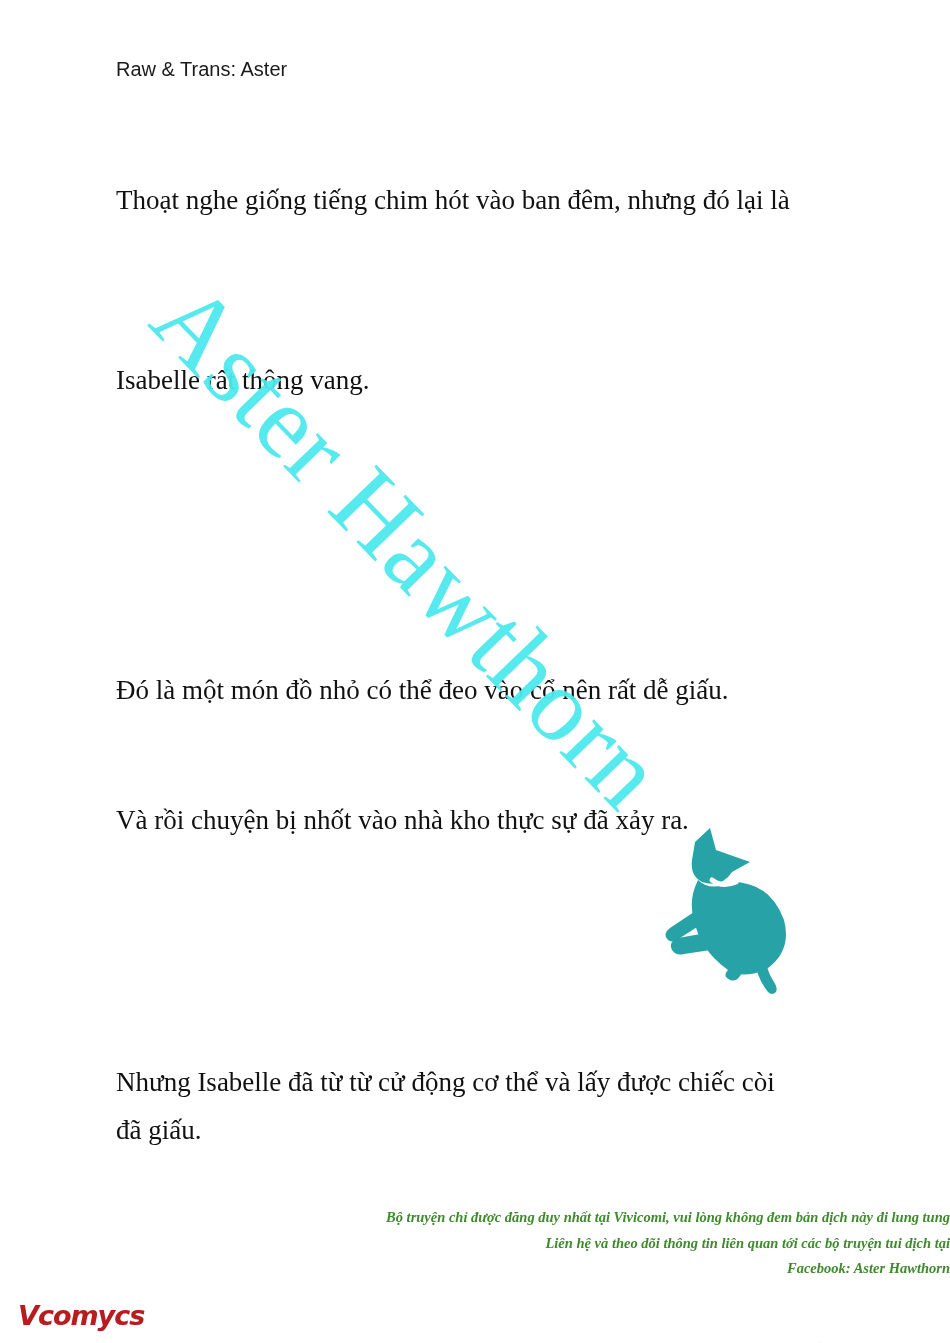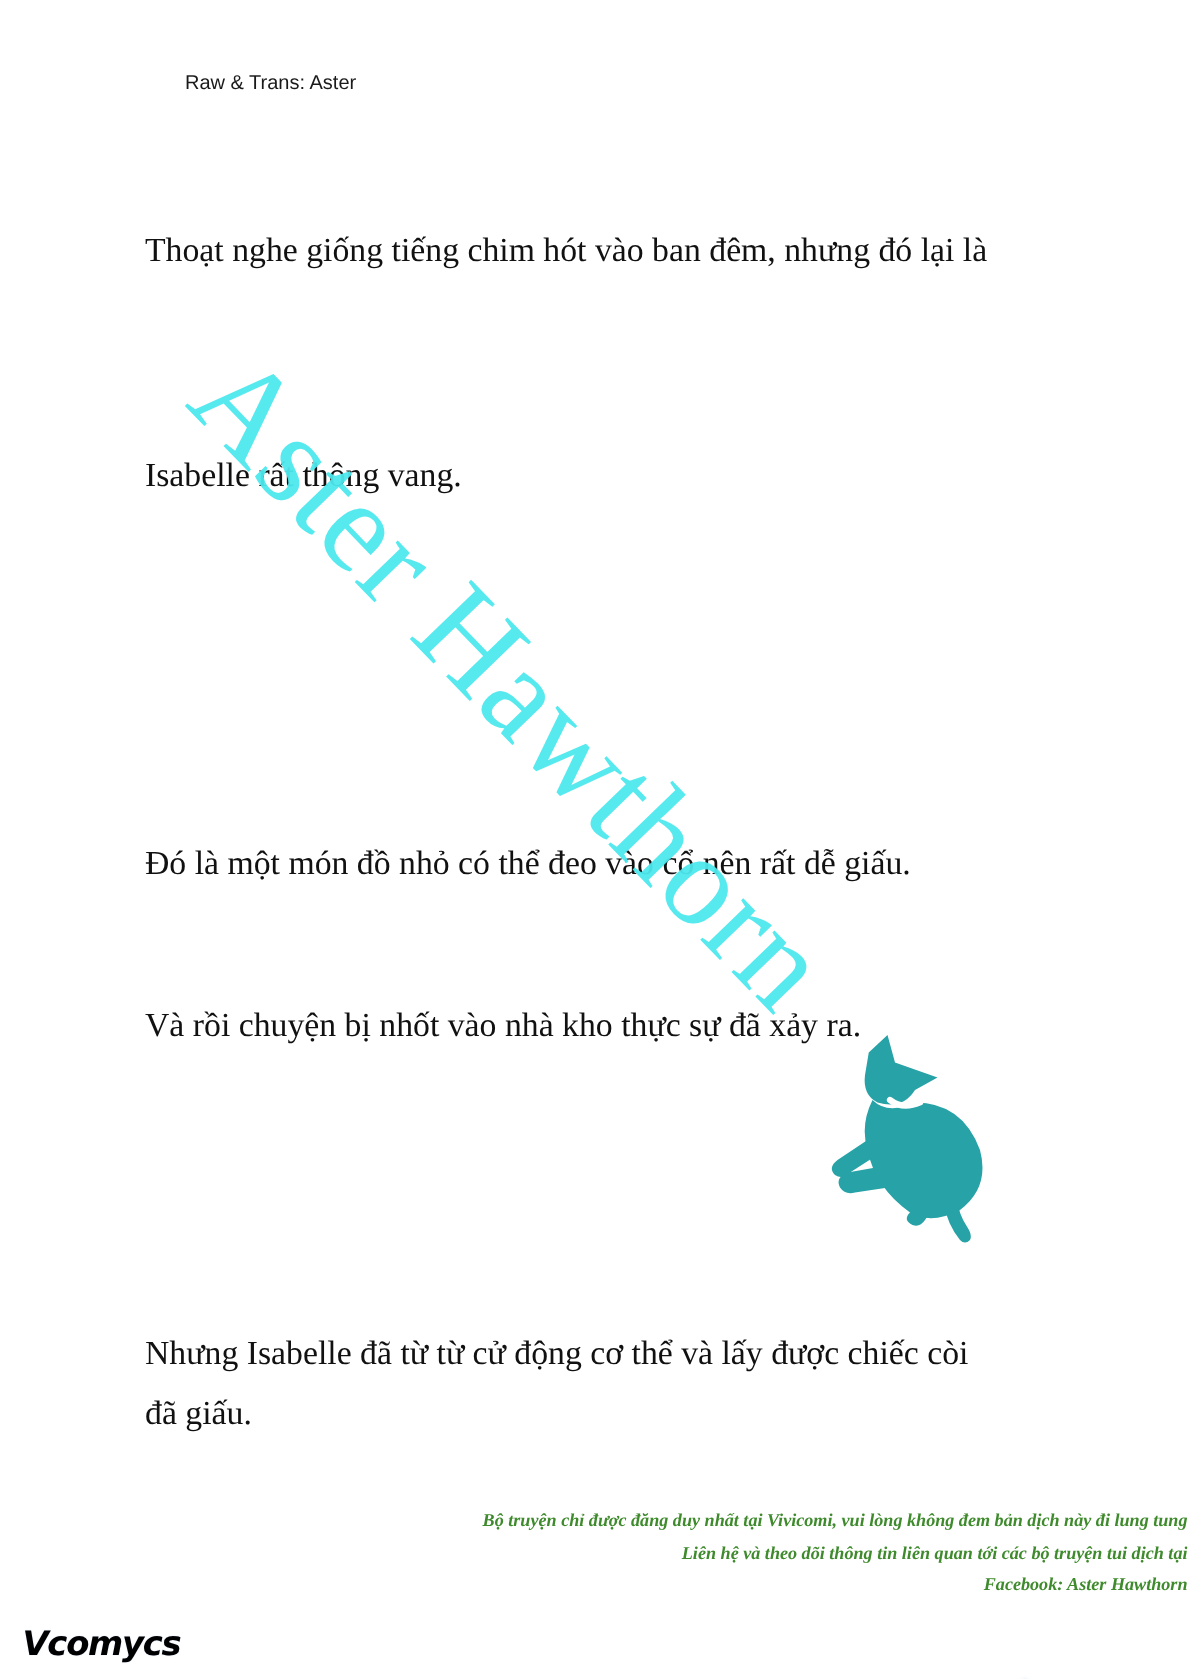--- a/index.html
+++ b/index.html
@@ -1,20 +1,20 @@
 <!DOCTYPE html>
 <html><head>
   <meta charset="utf-8">
   <style>
     html, body { margin: 0; padding: 0; background: #ffffff; }
     body { width: 950px; height: 1343px; position: relative; overflow: hidden; }
     .page { position: absolute; left: 0; top: 0; width: 950px; height: 1343px; background: #fff; }
     .header-credit {
       position: absolute; left: 116px; top: 58px;
-      font-family: "Liberation Sans", sans-serif; font-size: 16px; color: #1a1a1a; margin-left: 32px;
+      font-family: "Liberation Sans", sans-serif; font-size: 20px; color: #1a1a1a;
     }
     .para {
       position: absolute; left: 116px; width: 740px;
       font-family: "Liberation Serif", serif; font-size: 27px; line-height: 48px;
       color: #111111; margin: 0;
     }
     .watermark {
       position: absolute; left: 135px; top: 560px;
       transform-origin: 0 0; transform: rotate(46deg) translateY(-50%);
       font-family: "Liberation Serif", serif; font-size: 104px; color: #4de8ee;
@@ -23,21 +23,21 @@
     .watermark { left: 172px; top: 300px; }
     .cat { position: absolute; left: 650px; top: 820px; width: 140px; height: 175px; }
     .notice {
       position: absolute; left: 0; width: 950px; text-align: right;
       font-family: Liberation Serif, serif; font-style: italic; font-weight: bold;
       font-size: 14.5px; color: #3e8a2c;
     }
     .logo-vcomycs {
       position: absolute; left: 18px; top: 1300px;
       font-family: "DejaVu Sans", sans-serif; font-style: italic; font-weight: bold;
-      font-size: 27px; color: #000000; letter-spacing: -1px;
+      font-size: 27px; color: #b91c1c; letter-spacing: -1px;
       text-shadow: 0 0 1px #c7d3f0;
     }
     .logo-damconuong {
       position: absolute; left: 812px; top: 1314px;
       font-family: "DejaVu Sans", sans-serif; font-size: 16px; color: #ffffff;
       text-shadow: 0 0 3px #7f9ad6, 0 0 5px #9fb3e3, 0 0 2px #6c86c8;
       letter-spacing: 0.5px;
       margin-top: 28px;
     }
   </style>

